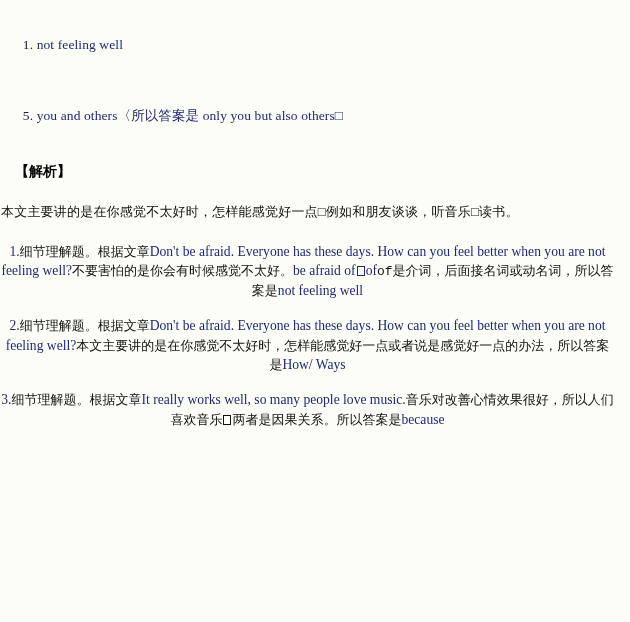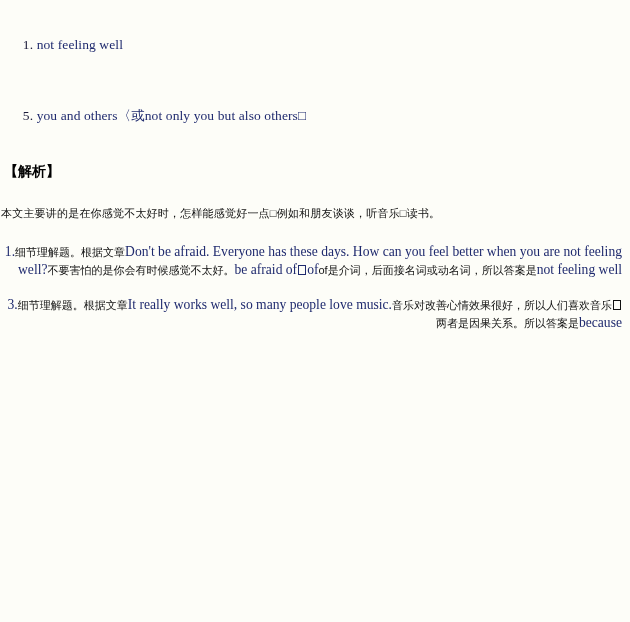--- a/index.html
+++ b/index.html
@@ -32,54 +32,54 @@
     margin: 0 0 25.5px 0;
     white-space: pre;
     letter-spacing: 0.1px;
   }
   
   .analysis-heading {
     font-size: 14px;
     line-height: 16px;
     font-weight: bold;
     color: #000000;
-    margin: 0 0 0 4px;
+    margin: 0 0 0 15px;
     padding-top: 1px;
   }
   
   .summary {
     font-size: 14px;
     line-height: 16px;
     color: #111111;
     margin: 25px 0 0 1px;
     white-space: pre-wrap;
     letter-spacing: 0.2px;
   }
   
   .analysis-list {
     margin: 22px 0 0 0;
     padding: 0;
   }
   .analysis-item {
     font-size: 13.6px;
     line-height: 18.4px;
     color: #111111;
-    margin: 0 8px 16px 1px;
-    text-align: right;
+    margin: 0 16px 16px 1px;
+    text-align: center;
     word-break: break-word;
   }
   .analysis-item:last-child { margin-bottom: 0; }
   .en {
     color: #1f2a6e;
     font-family: "Liberation Serif", "DejaVu Serif", serif;
   }
   .cn {
     color: #111111;
-    font-family: Liberation Sans, sans-serif;
-    font-size: 11px;
+    font-family: Liberation Mono, monospace;
+    font-size: 13px;
   }
   .num {
     color: #1f2a6e;
   }
   .tofu {
     display: inline-block;
     width: 8px;
     height: 10px;
     border: 1px solid #111111;
     box-sizing: border-box;
@@ -93,34 +93,37 @@
 </head>
 <body>
 
 <div class="page">
 
   <div class="answers">
     <div class="answer-line">
       <span>1.</span><span> </span><span class="en">not feeling well</span>
     </div>
     <div class="answer-line">
-      <span>5.</span><span> </span><span class="en">you and others〈或not only you but also others□</span>
+      <span>5.</span><span> </span><span class="en">you and others〈所以答案是 only you but also others□</span>
     </div>
   </div>
 
   <div class="analysis-heading">【解析】</div>
 
   <div class="summary cn">本文主要讲的是在你感觉不太好时，怎样能感觉好一点□例如和朋友谈谈，听音乐□读书。</div>
 
   <div class="analysis-list">
 
     <div class="analysis-item">
       <span class="num">1.</span><span class="cn">细节理解题。根据文章</span><span class="en">Don't be afraid. Everyone has these days. How can you feel better when you are not feeling well?</span><span class="cn">不要害怕的是你会有时候感觉不太好。</span><span class="en">be afraid of</span><span class="tofu tofu-en"></span><span class="en">of</span><span class="cn">of是介词，后面接名词或动名词，所以答案是</span><span class="en">not feeling well</span>
     </div>
 
+    <div class="analysis-item">
+      <span class="num">2.</span><span class="cn">细节理解题。根据文章</span><span class="en">Don't be afraid. Everyone has these days. How can you feel better when you are not feeling well?</span><span class="cn">本文主要讲的是在你感觉不太好时，怎样能感觉好一点或者说是感觉好一点的办法，所以答案是</span><span class="en">How/ Ways</span>
+    </div>
 
     <div class="analysis-item">
       <span class="num">3.</span><span class="cn">细节理解题。根据文章</span><span class="en">It really works well, so many people love music.</span><span class="cn">音乐对改善心情效果很好，所以人们喜欢音乐</span><span class="tofu"></span><span class="cn">两者是因果关系。所以答案是</span><span class="en">because</span>
     </div>
 
   </div>
 
 </div>
 
 </body></html>

